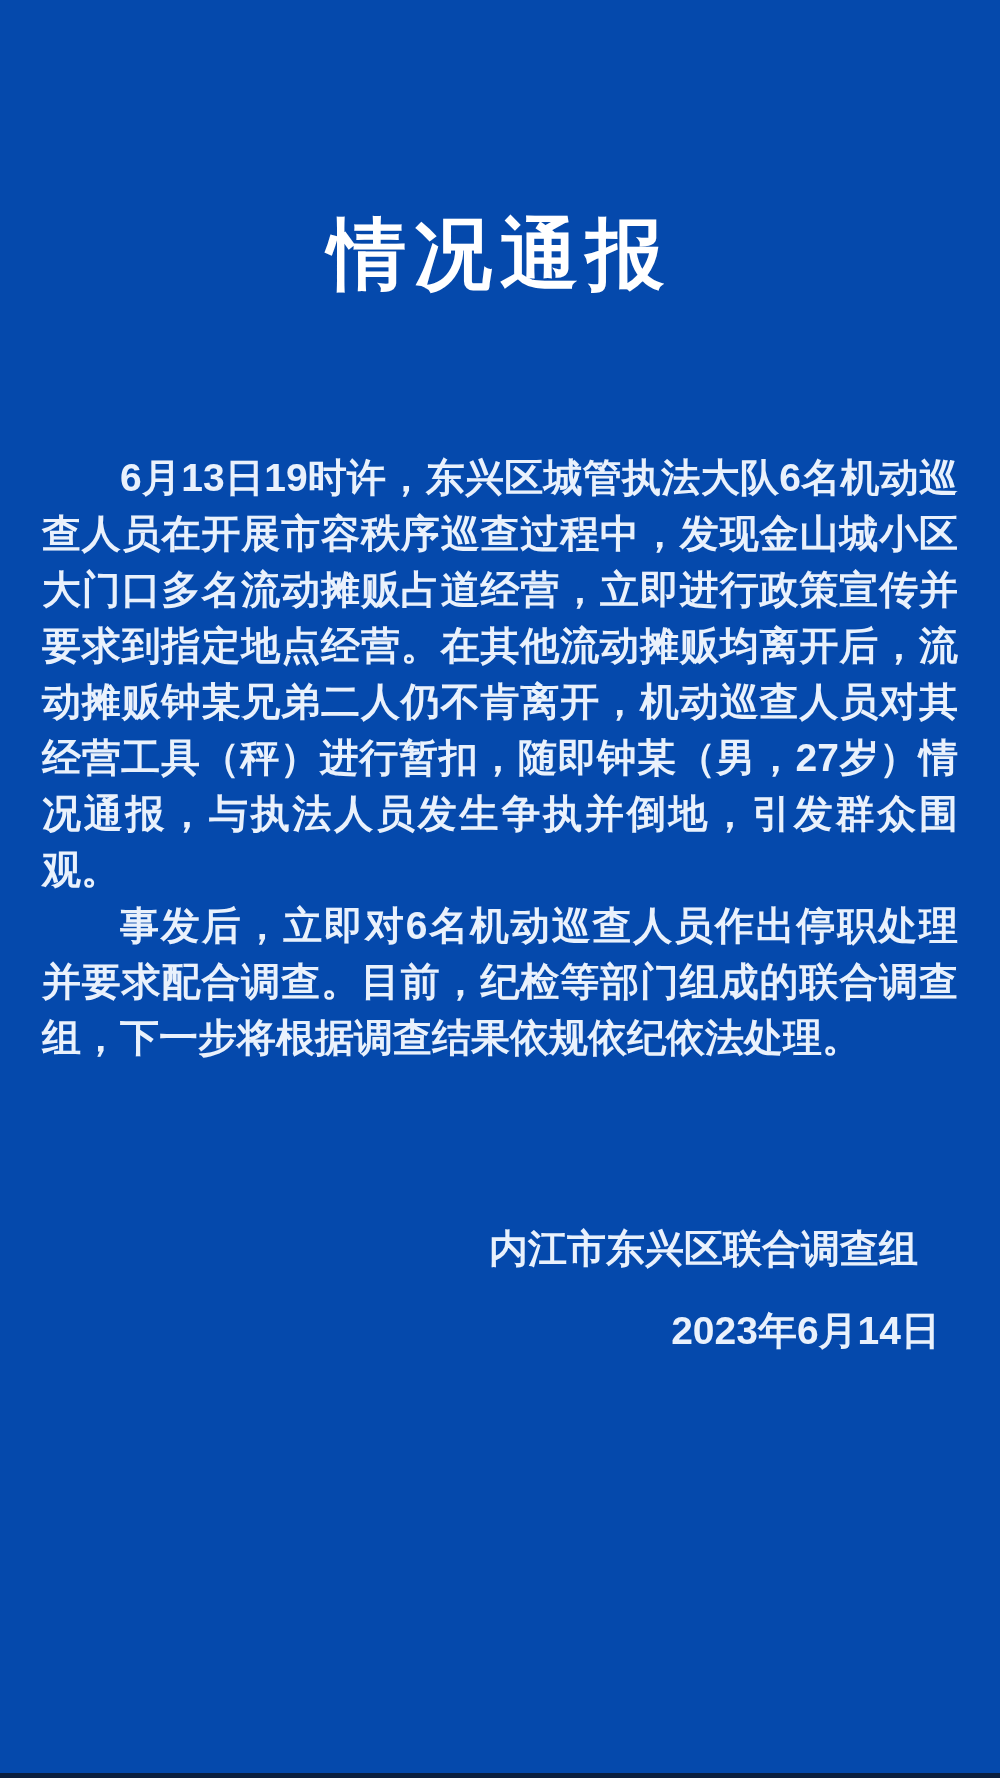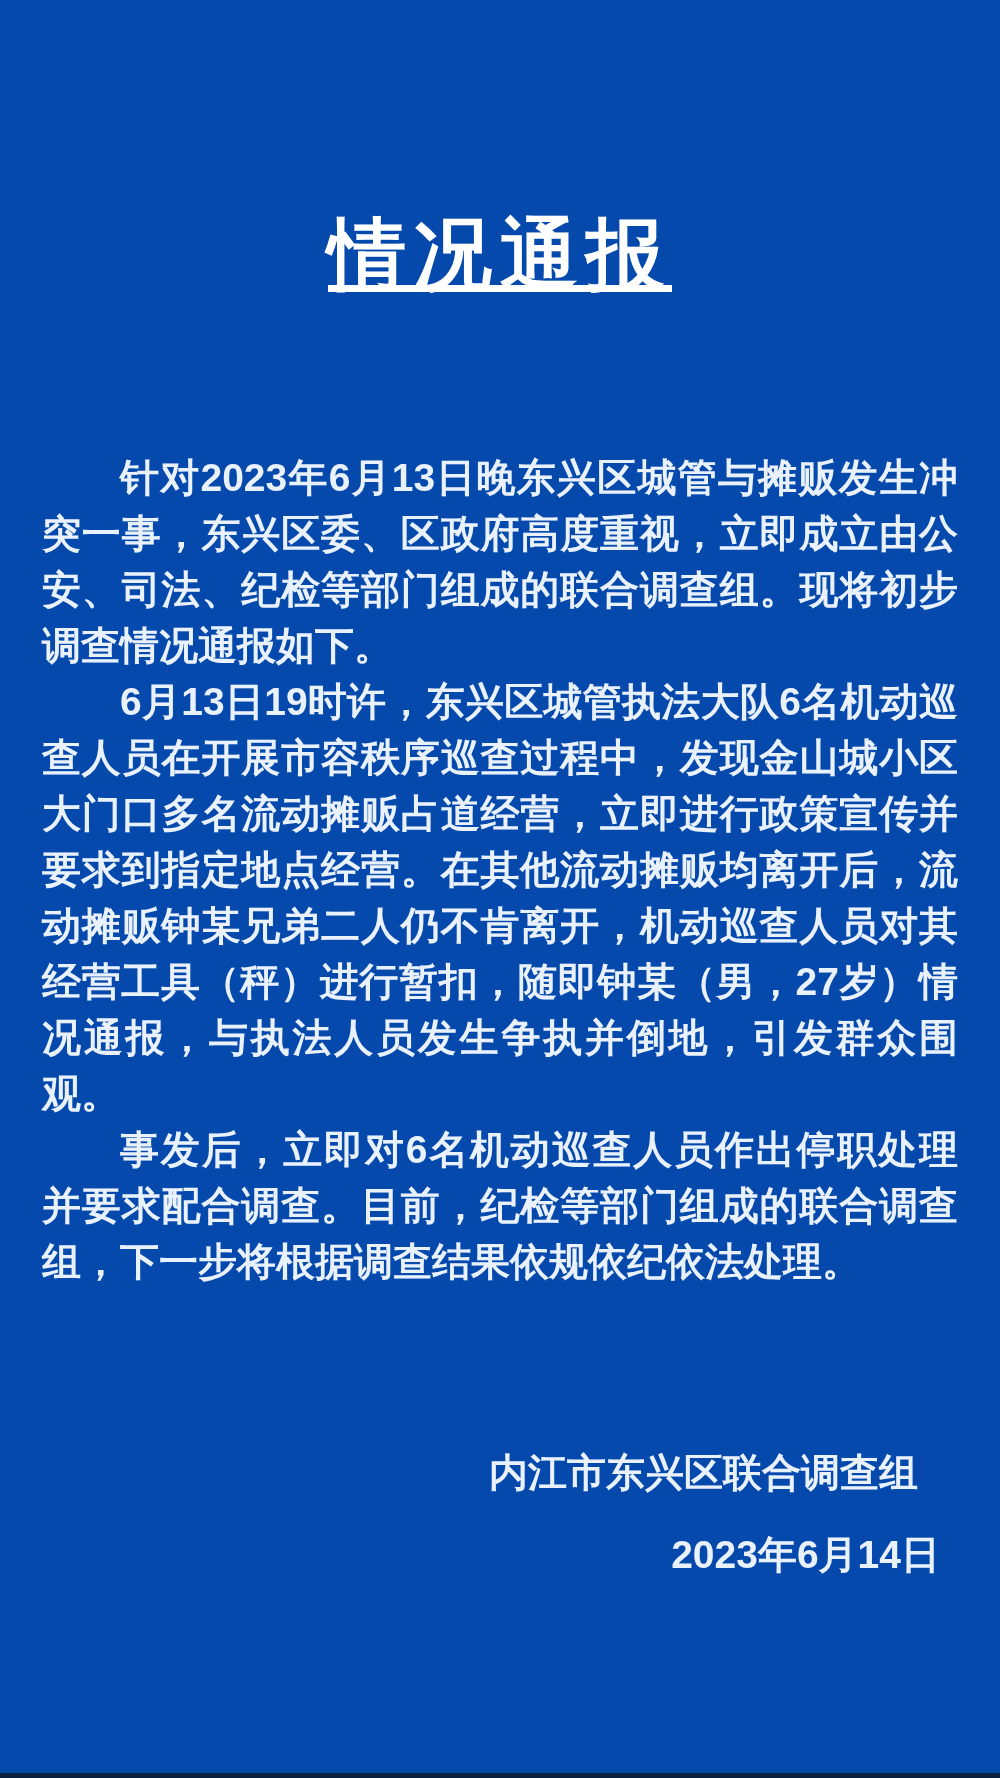--- a/index.html
+++ b/index.html
@@ -20,21 +20,20 @@
   }
   .notice-title {
     margin-top: 208px;
     text-align: center;
     font-family: "Liberation Serif", "DejaVu Serif", serif;
     font-weight: 700;
     font-size: 78px;
     line-height: 1.2;
     letter-spacing: 8px;
     color: var(--title-color);
-    text-decoration: underline;
   }
   .notice-body {
     margin: 148px 42px 0 42px;
     color: var(--body-color);
     font-size: 39px;
     line-height: 56px;
     font-weight: 700;
     text-align: justify;
   }
   .notice-body p {
@@ -62,21 +61,20 @@
   }
 </style>
 </head>
 <body>
 
 <div class="notice-canvas">
 
   <h1 class="notice-title">情况通报</h1>
 
   <div class="notice-body">
-    <p>针对2023年6月13日晚东兴区城管与摊贩发生冲突一事，东兴区委、区政府高度重视，立即成立由公安、司法、纪检等部门组成的联合调查组。现将初步调查情况通报如下。</p>
     <p>6月13日19时许，东兴区城管执法大队6名机动巡查人员在开展市容秩序巡查过程中，发现金山城小区大门口多名流动摊贩占道经营，立即进行政策宣传并要求到指定地点经营。在其他流动摊贩均离开后，流动摊贩钟某兄弟二人仍不肯离开，机动巡查人员对其经营工具（秤）进行暂扣，随即钟某（男，27岁）情况通报，与执法人员发生争执并倒地，引发群众围观。</p>
     <p>事发后，立即对6名机动巡查人员作出停职处理并要求配合调查。目前，纪检等部门组成的联合调查组，下一步将根据调查结果依规依纪依法处理。</p>
   </div>
 
   <div class="notice-signature">
     <div class="signature-org">内江市东兴区联合调查组</div>
     <div class="signature-date">2023年6月14日</div>
   </div>
 
   <div class="bottom-edge"></div>

